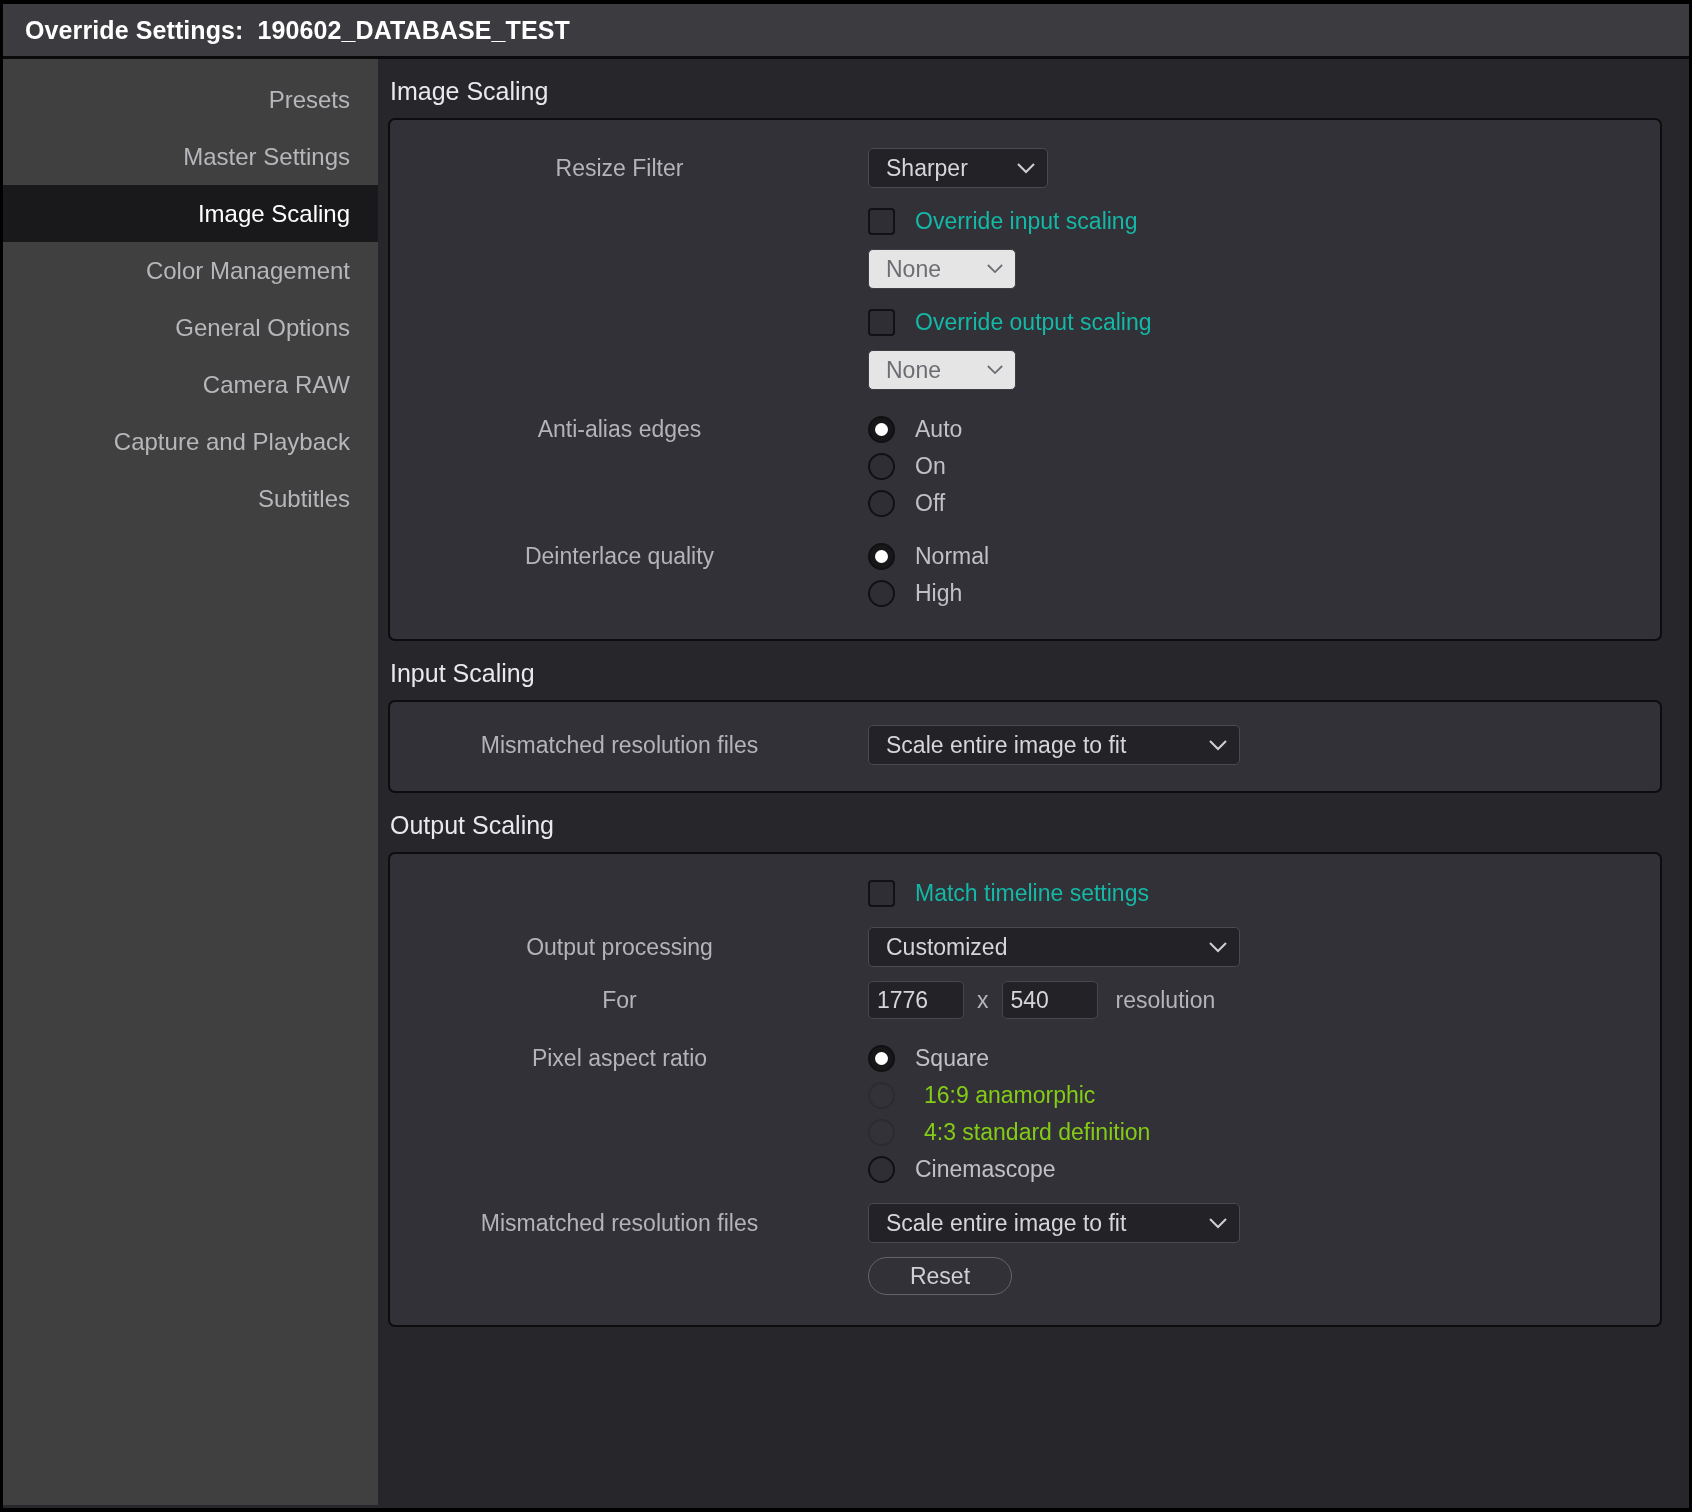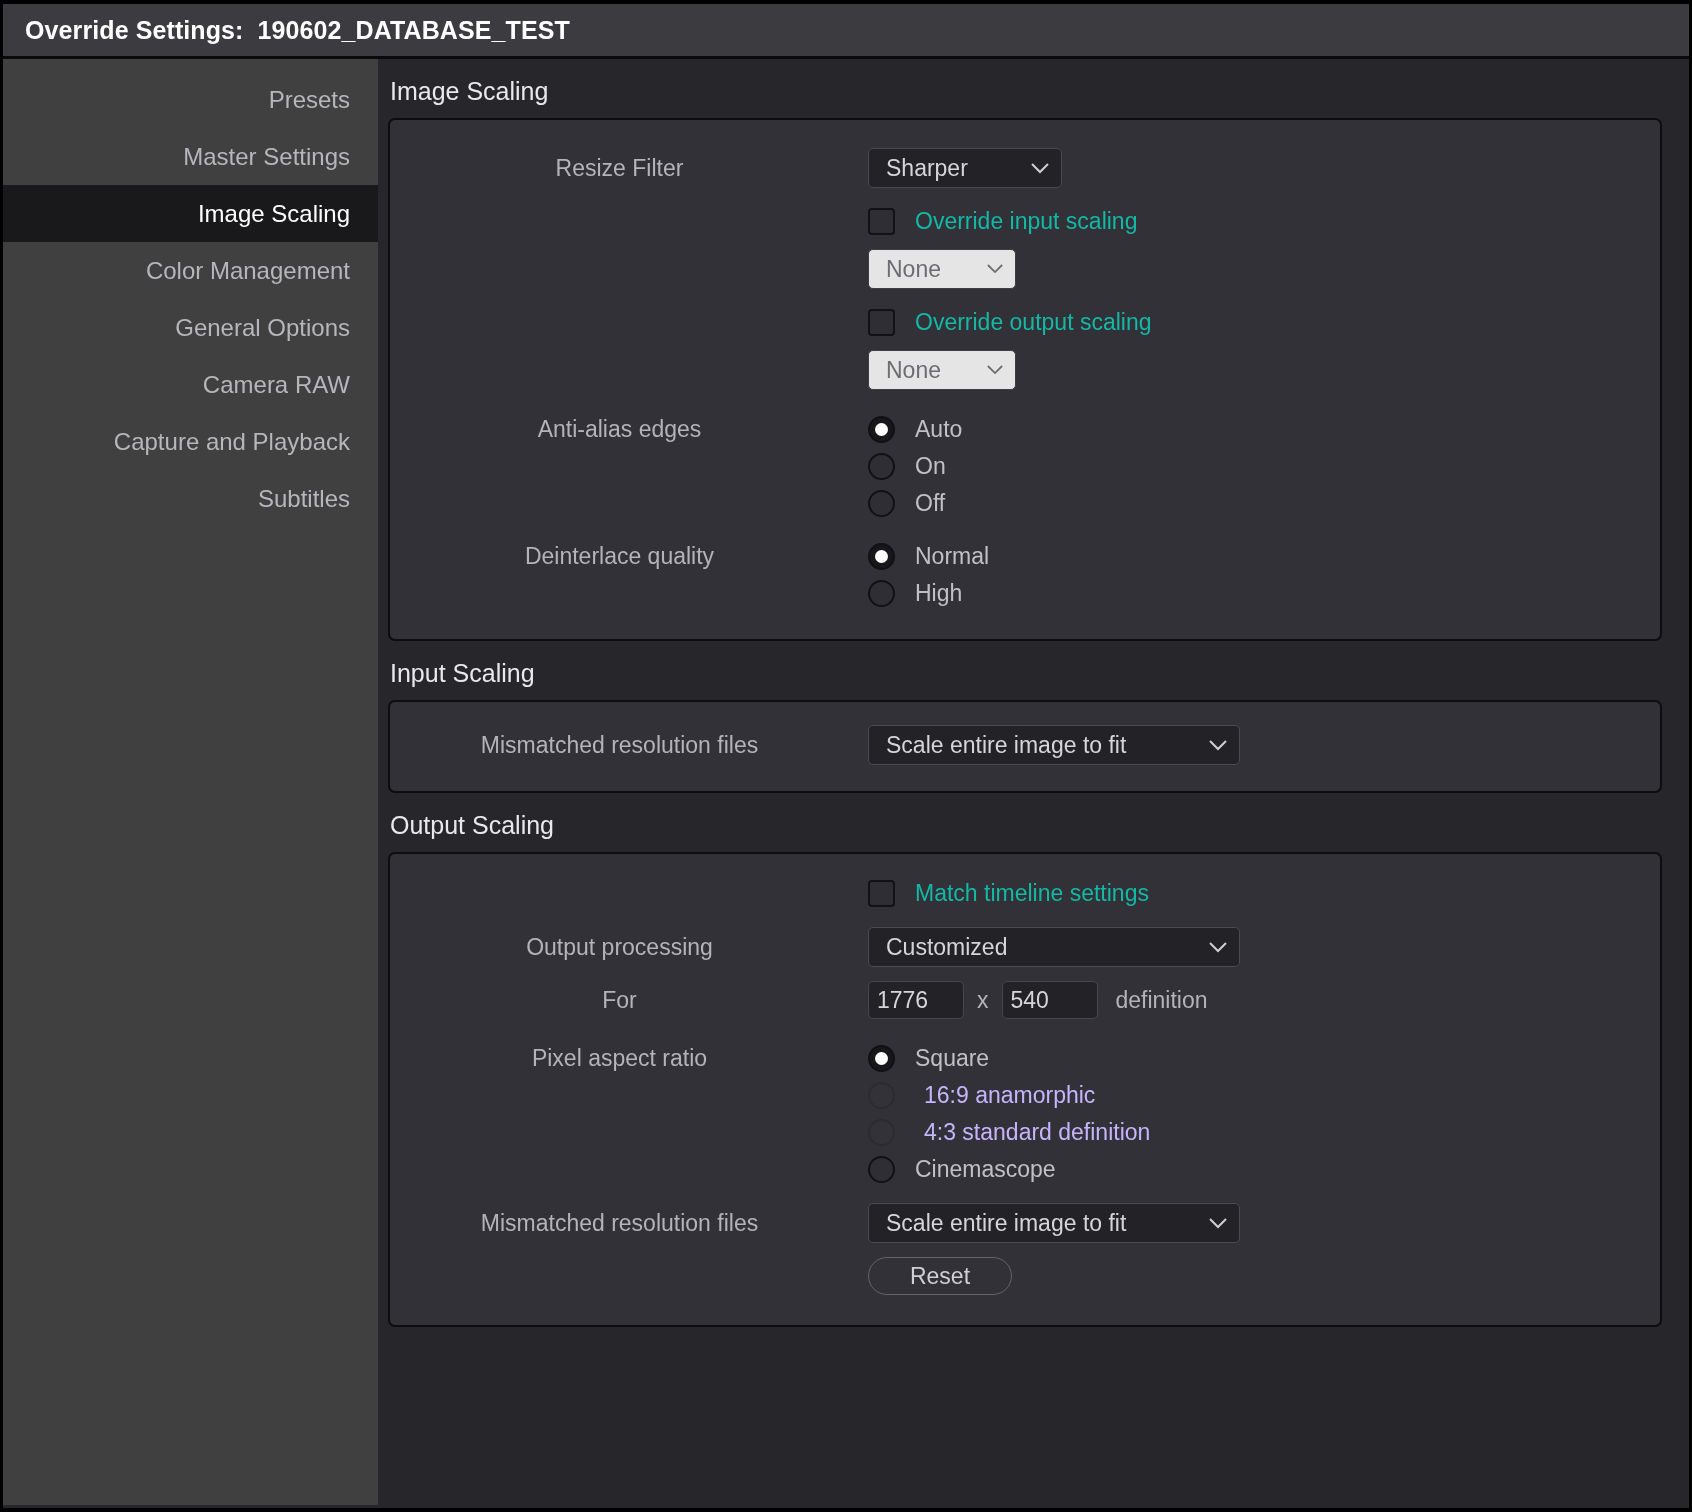--- a/index.html
+++ b/index.html
@@ -132,21 +132,21 @@
     flex: 0 0 auto;
     display: block;
   }
   .dd.disabled {
     background: #e5e5e5;
     border-color: #3d3d43;
     color: #6c6c73;
     cursor: default;
   }
   .dd.disabled .chev path { stroke: #6c6c73; }
-  .dd-w-resize { width: 194px; }
+  .dd-w-resize { width: 180px; }
   .dd-w-none   { width: 148px; }
   .dd-w-wide   { width: 372px; }
 
   
   .cbrow { display: flex; align-items: center; cursor: pointer; user-select: none; }
   .cb {
     width: 27px; height: 27px;
     background: #2e2e34;
     border: 2px solid #121215;
     border-radius: 4px;
@@ -177,21 +177,21 @@
     border-radius: 50%;
     background: #ffffff;
     display: block;
   }
   .rb.dim { background: #323238; border-color: #2b2b31; }
   .rbtxt {
     margin-left: 20px;
     color: #c0c0c5;
     font-size: 23px;
   }
-  .rbtxt.dim { color: #c4b5fd; margin-left: 29px; }
+  .rbtxt.dim { color: #84cc16; margin-left: 29px; }
 
   
   .numfield {
     background: #232327;
     border: 1px solid #46464c;
     border-radius: 5px;
     height: 38px;
     width: 96px;
     color: #d5d5da;
     font-size: 23px;
@@ -426,21 +426,21 @@
             </div>
           </div>
         </div>
 
         <div class="row r-gap-14">
           <div class="lbl">For</div>
           <div class="ctrl">
             <input class="numfield" type="text" value="1776" style="">
             <span class="x-sep">x</span>
             <input class="numfield" type="text" value="540" style="">
-            <span class="proc-txt">definition</span>
+            <span class="proc-txt">resolution</span>
           </div>
         </div>
 
         <div class="row r-gap-26">
           <div class="lbl">Pixel aspect ratio</div>
           <div class="ctrl">
             <div class="rbrow">
               <span class="rb on"></span>
               <span class="rbtxt">Square</span>
             </div>

